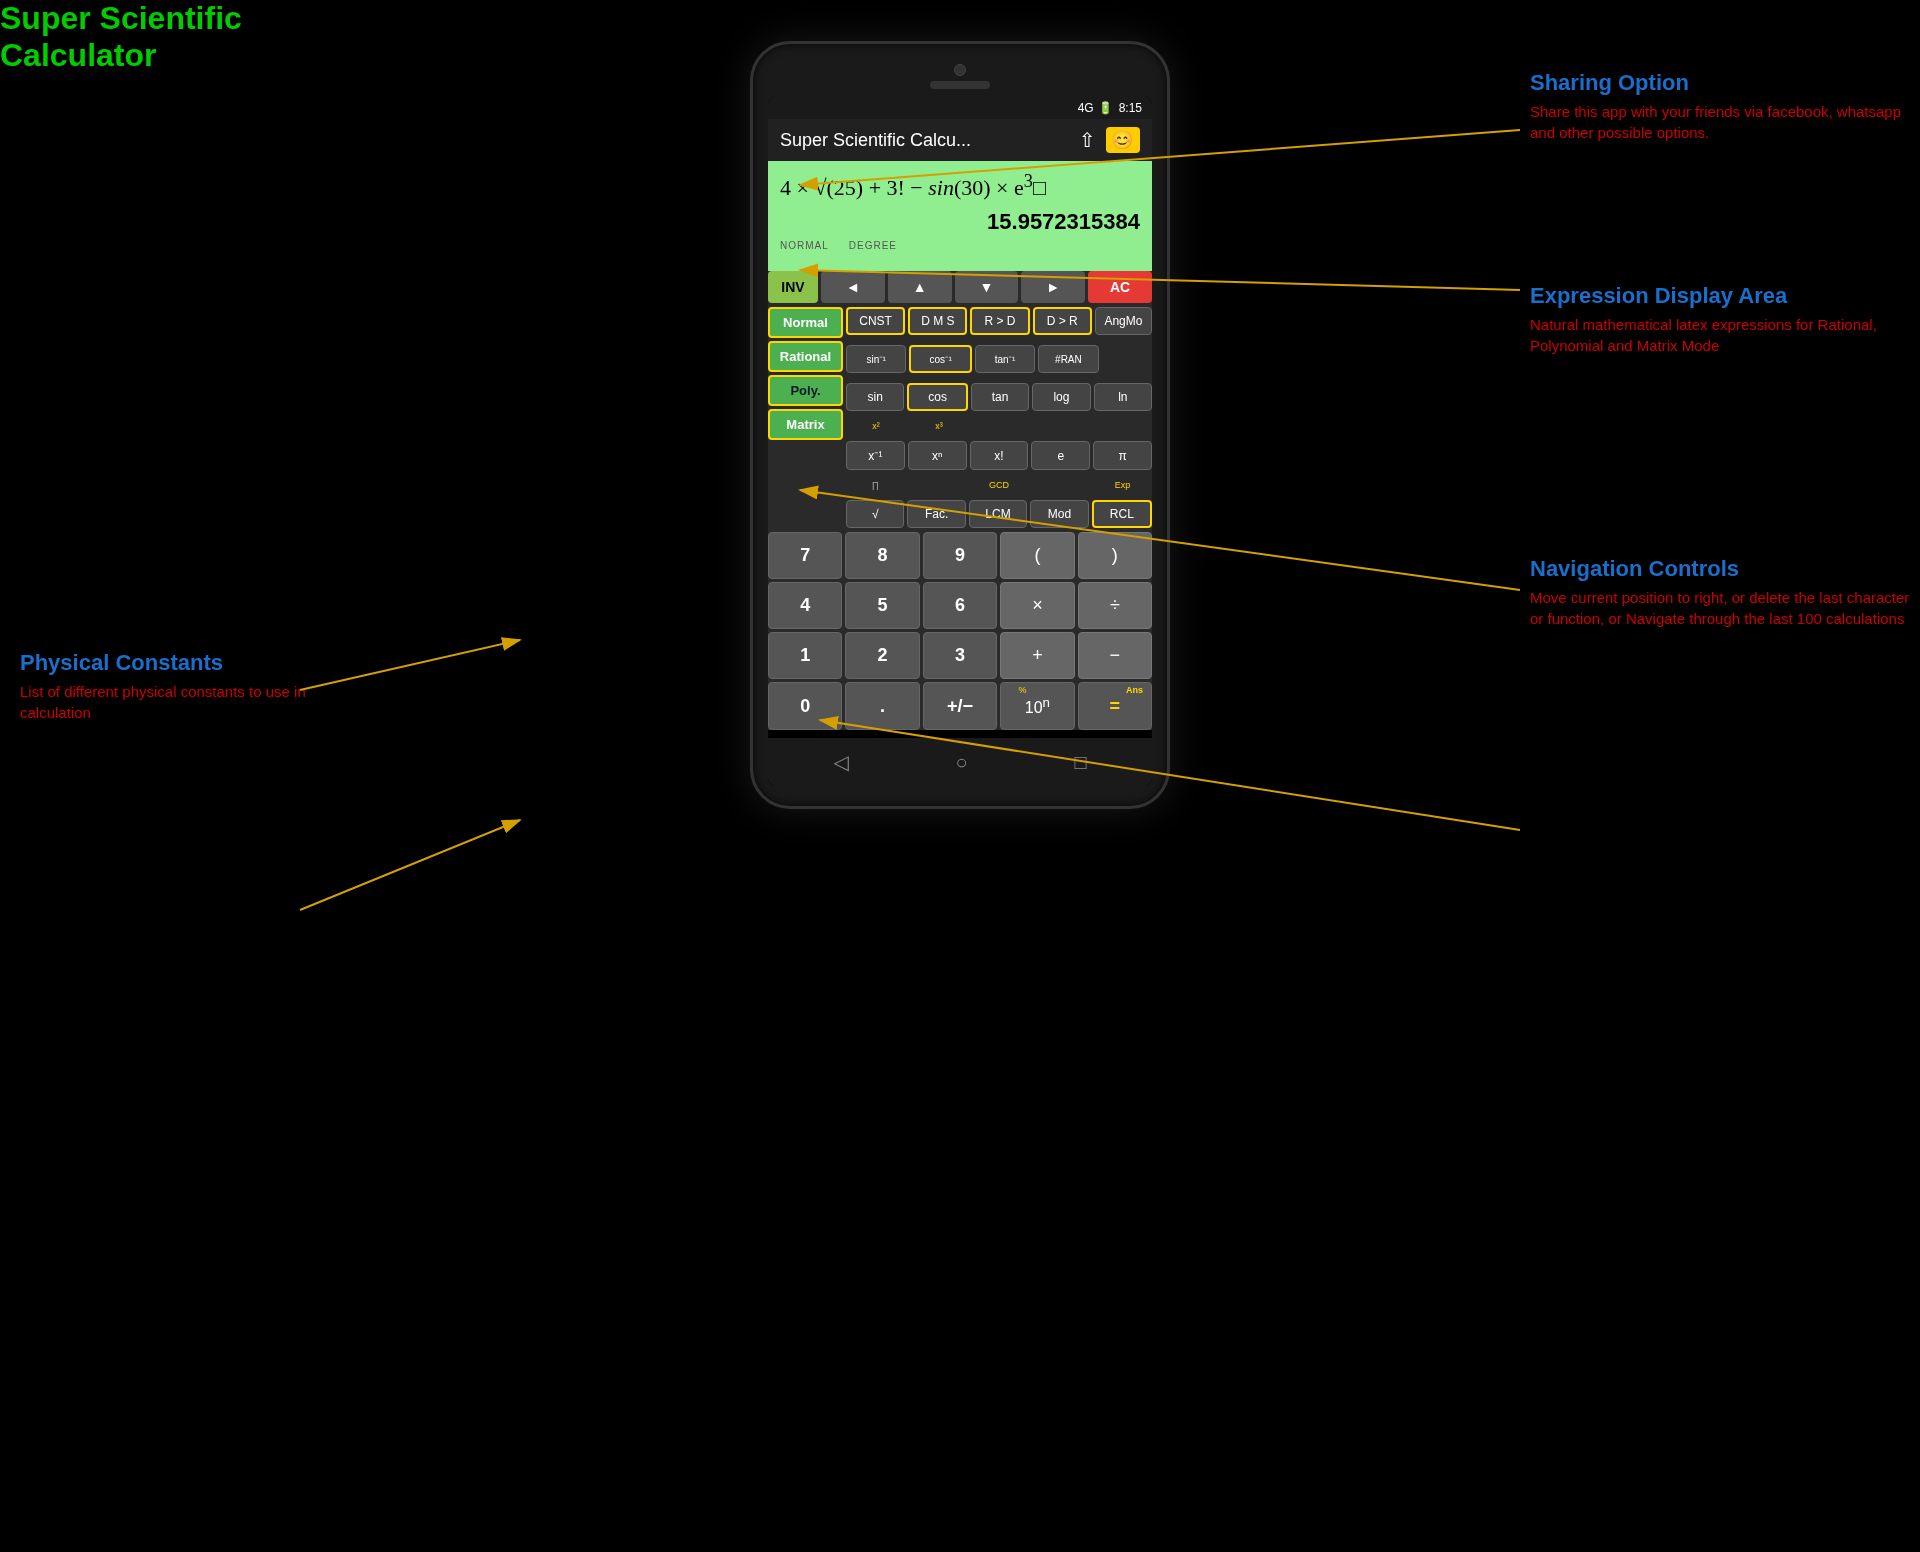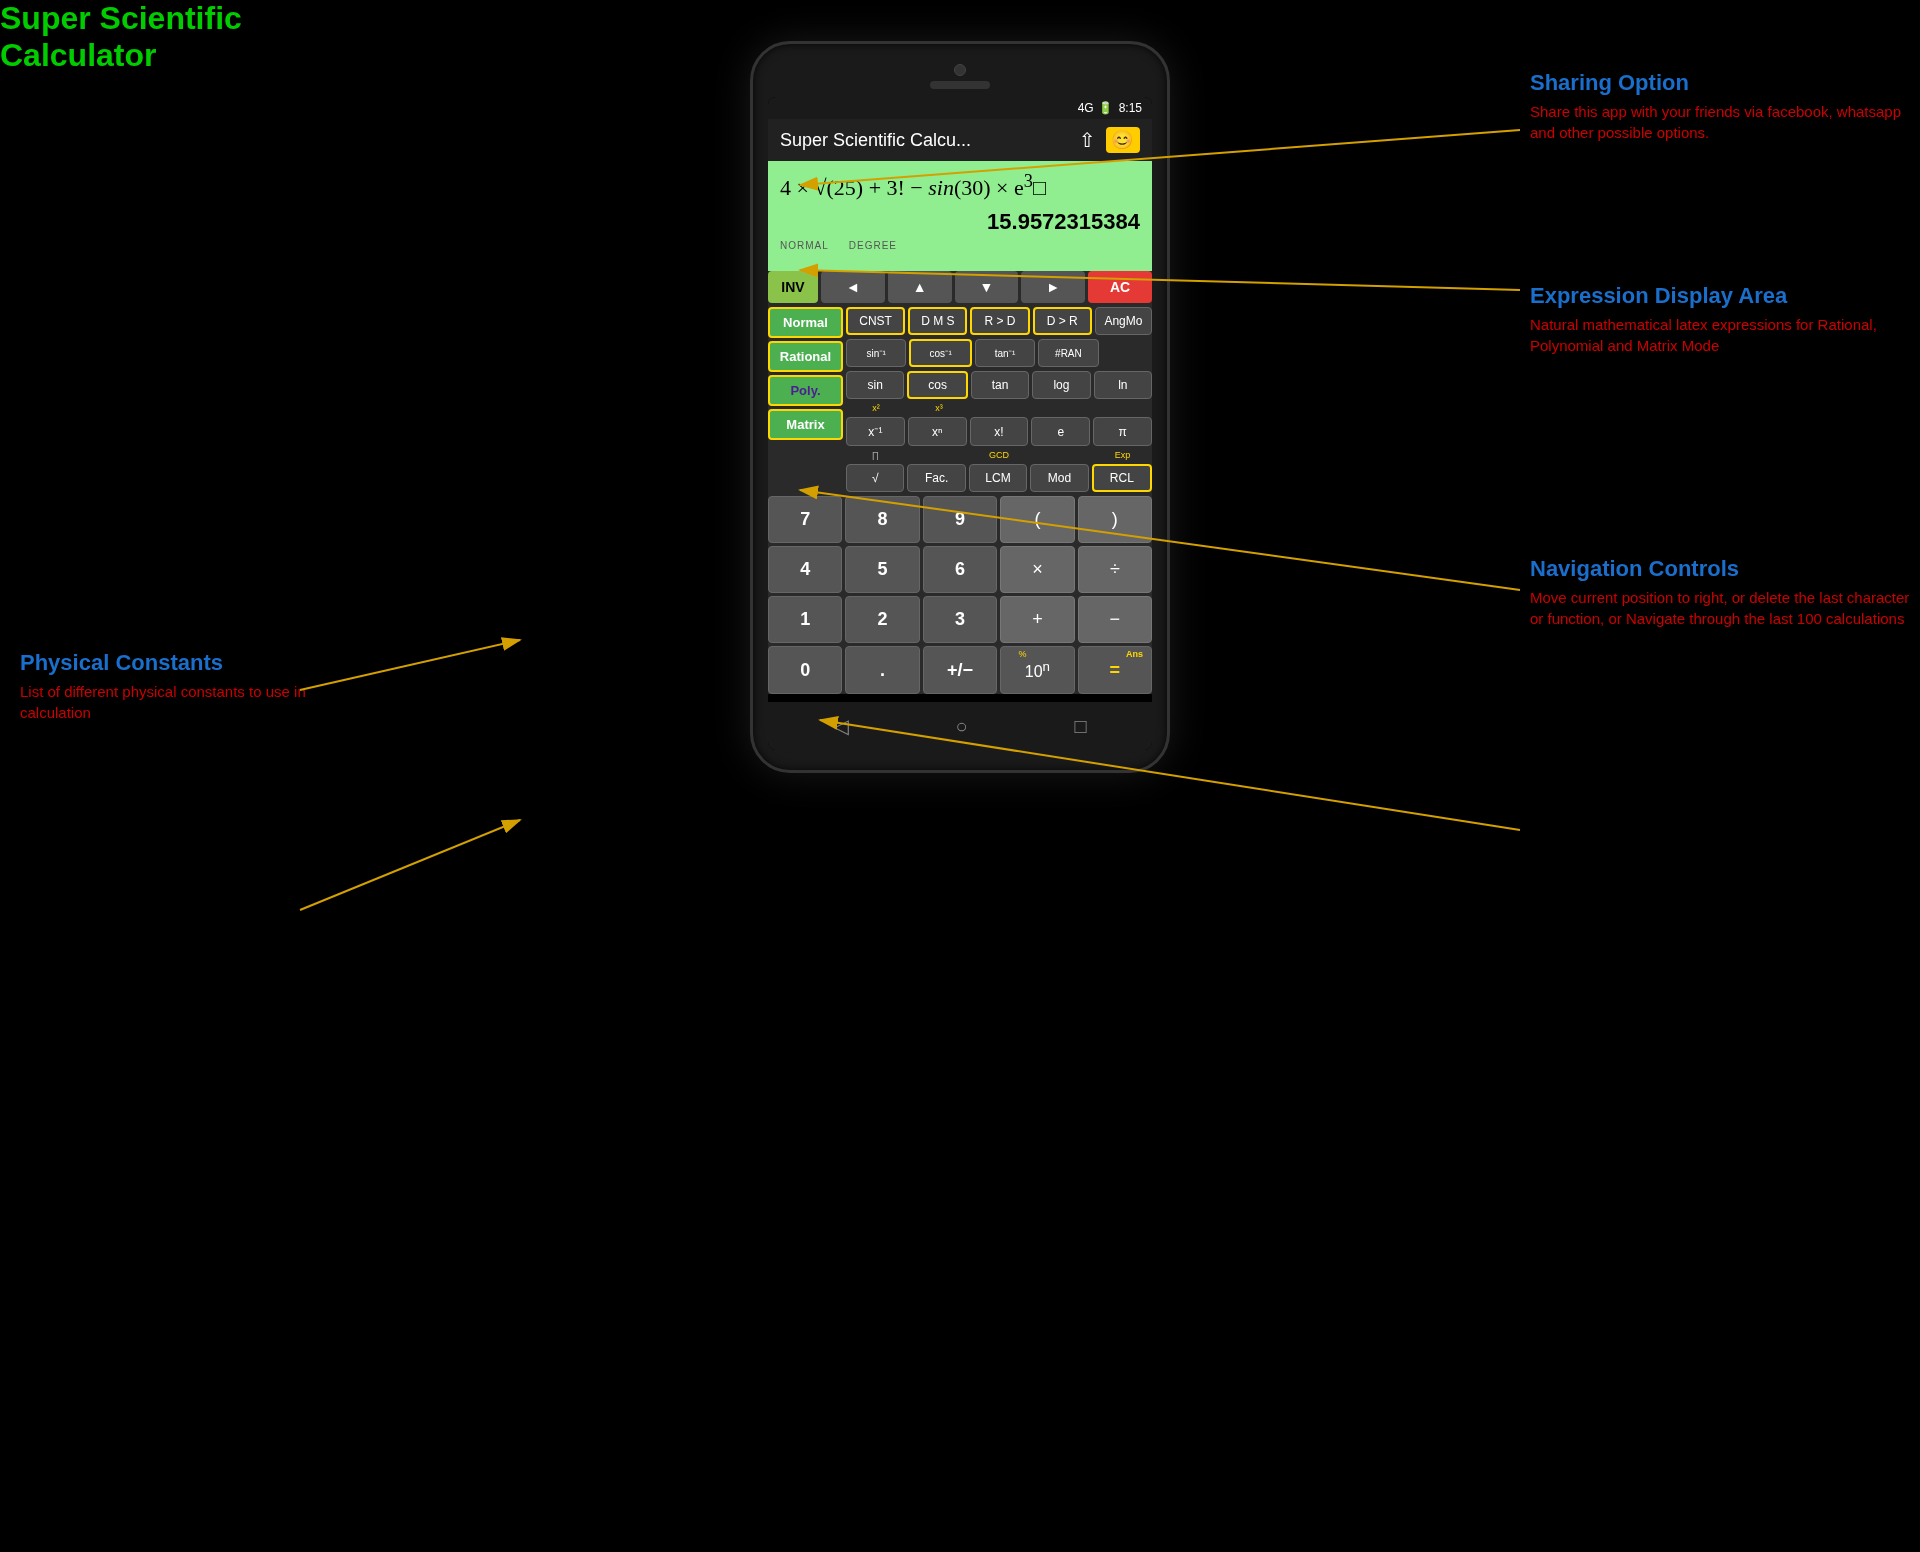--- a/index.html
+++ b/index.html
@@ -242,28 +242,28 @@
       border: 2px solid #ffd700;
       border-radius: 4px;
       padding: 6px 8px;
       cursor: pointer;
       font-size: 13px;
       font-weight: bold;
       text-align: center;
     }
     .mode-normal { background: #4CAF50; color: #fff; }
     .mode-rational { background: #4CAF50; color: #fff; }
-    .mode-poly { background: #4CAF50; color: #4c1d95; }
+    .mode-poly { background: #4CAF50; color: #0f172a; }
     .mode-matrix { background: #4CAF50; color: #fff; }
 
     .funcs-col {
       flex: 1;
       display: flex;
       flex-direction: column;
-      gap: 4px;
+      gap: 10px;
     }
 
     .func-row {
       display: flex;
       gap: 3px;
     }
 
     .func-btn {
       background: #444;
       color: #fff;

